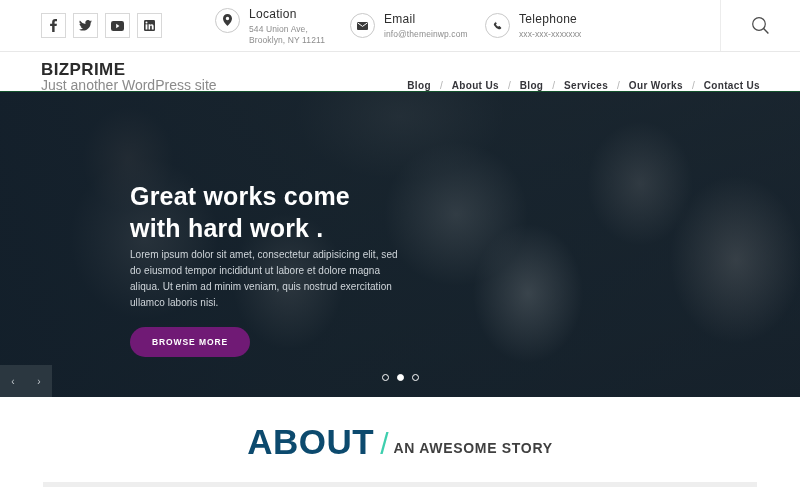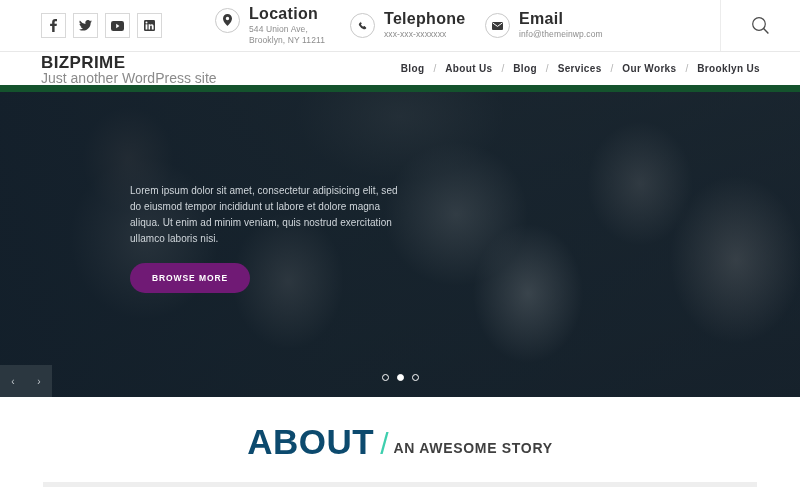--- a/index.html
+++ b/index.html
@@ -46,25 +46,25 @@
   .contact-circle {
     width:25px; height:25px;
     border:1px solid #c9c9c9;
     border-radius:50%;
     display:flex; align-items:center; justify-content:center;
     flex:0 0 auto;
     margin-top:2px;
   }
   .contact-text { margin-left:9px; padding-top:1px; }
   .contact-title {
-    font-size:16px;
+    font-size:12px;
     color:#2e2e2e;
     letter-spacing:.3px;
     line-height:14px;
-    font-weight:700;
+    font-weight:400;
   }
   .contact-sub {
     font-size:8.5px;
     color:#8d8d8d;
     line-height:11px;
     letter-spacing:.1px;
     margin-top:3px;
     white-space:pre-line;
   }
 
@@ -74,25 +74,25 @@
     width:80px;
     border-left:1px solid #ececec;
     display:flex; align-items:center; justify-content:center;
     cursor:pointer;
   }
 
   
   .navbar {
     height:40px;
     display:flex;
-    align-items:center;
+    align-items:flex-end;
     justify-content:space-between;
     padding:0 40px 0 41px;
     background:#fff;
-    border-bottom:7px solid #14532d;
+    border-bottom:1px solid #14532d;
   }
   .brand-name {
     font-size:17px;
     font-weight:bold;
     color:#2b2b2b;
     letter-spacing:.4px;
     line-height:18px;
   }
   .brand-tag {
     font-size:14px;
@@ -284,43 +284,43 @@
       </span>
       <div class="contact-text">
         <div class="contact-title">Location</div>
         <div class="contact-sub">544 Union Ave,
 Brooklyn, NY 11211</div>
       </div>
     </div>
 
     <div class="contact-item">
       <span class="contact-circle">
-        <svg width="10" height="10" viewBox="0 0 10 10">
-          <path fill="#3a3a3a" d="M2.1.3 3.5 1.7c.3.3.3.6.05.9l-.7.75c.5 1 1.4 1.9 2.4 2.4l.75-.7c.3-.25.6-.25.9.05l1.4 1.4c.3.3.3.65 0 .95l-.7.65c-.45.45-1.1.5-1.8.2A9.6 9.6 0 0 1 .85 4.1C.55 3.4.6 2.75 1.05 2.3l.65-.7c.3-.3.65-.3.95 0z" transform="translate(0.2,0.3) scale(0.95)"></path>
-        </svg>
-      </span>
-      <div class="contact-text">
-        <div class="contact-title">Telephone</div>
-        <div class="contact-sub">xxx-xxx-xxxxxxx</div>
-      </div>
-    </div>
-
-    <div class="contact-item">
-      <span class="contact-circle">
         <svg width="11" height="8" viewBox="0 0 11 8">
           <rect x="0" y="0" width="11" height="8" rx="1" fill="#3a3a3a"></rect>
           <path d="M.6.9 5.5 4.4 10.4.9" stroke="#ffffff" stroke-width="1" fill="none"></path>
         </svg>
       </span>
       <div class="contact-text">
         <div class="contact-title">Email</div>
         <div class="contact-sub">info@themeinwp.com</div>
       </div>
     </div>
 
+    <div class="contact-item">
+      <span class="contact-circle">
+        <svg width="10" height="10" viewBox="0 0 10 10">
+          <path fill="#3a3a3a" d="M2.1.3 3.5 1.7c.3.3.3.6.05.9l-.7.75c.5 1 1.4 1.9 2.4 2.4l.75-.7c.3-.25.6-.25.9.05l1.4 1.4c.3.3.3.65 0 .95l-.7.65c-.45.45-1.1.5-1.8.2A9.6 9.6 0 0 1 .85 4.1C.55 3.4.6 2.75 1.05 2.3l.65-.7c.3-.3.65-.3.95 0z" transform="translate(0.2,0.3) scale(0.95)"></path>
+        </svg>
+      </span>
+      <div class="contact-text">
+        <div class="contact-title">Telephone</div>
+        <div class="contact-sub">xxx-xxx-xxxxxxx</div>
+      </div>
+    </div>
+
   </div>
 
   <div class="search-wrap">
     <svg width="19" height="19" viewBox="0 0 19 19">
       <circle cx="8" cy="8" r="6.3" stroke="#4a4a4a" stroke-width="1.2" fill="none"></circle>
       <line x1="12.6" y1="12.6" x2="17.4" y2="17.4" stroke="#4a4a4a" stroke-width="1.4"></line>
     </svg>
   </div>
 </div>
 
@@ -333,29 +333,30 @@
     <a class="menu-link">Blog</a>
     <span class="menu-sep">/</span>
     <a class="menu-link">About Us</a>
     <span class="menu-sep">/</span>
     <a class="menu-link">Blog</a>
     <span class="menu-sep">/</span>
     <a class="menu-link">Services</a>
     <span class="menu-sep">/</span>
     <a class="menu-link">Our Works</a>
     <span class="menu-sep">/</span>
-    <a class="menu-link">Brooklyn Us</a>
+    <a class="menu-link">Contact Us</a>
   </nav>
 </div>
 
 <div class="hero">
   <div class="hero-photo"></div>
   <div class="hero-overlay"></div>
 
   <div class="hero-inner">
+    <h1 class="hero-title">Great works come with hard work .</h1>
     <p class="hero-desc">Lorem ipsum dolor sit amet, consectetur adipisicing elit, sed do eiusmod tempor incididunt ut labore et dolore magna aliqua. Ut enim ad minim veniam, quis nostrud exercitation ullamco laboris nisi.</p>
     <button class="hero-btn">BROWSE MORE</button>
   </div>
 
   <div class="hero-dots">
     <span class="dot"></span>
     <span class="dot active"></span>
     <span class="dot"></span>
   </div>
 

